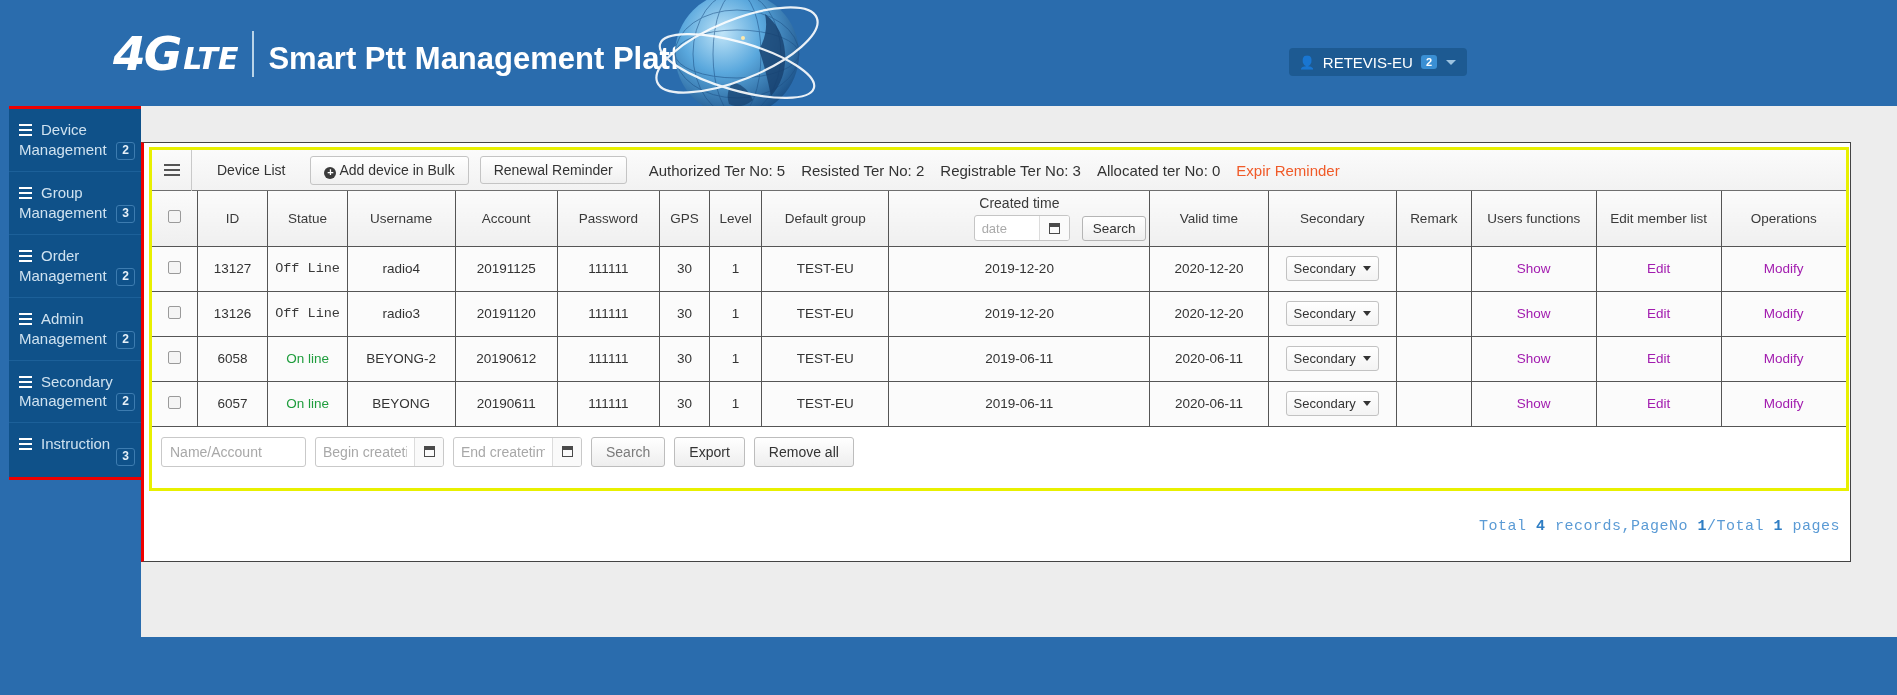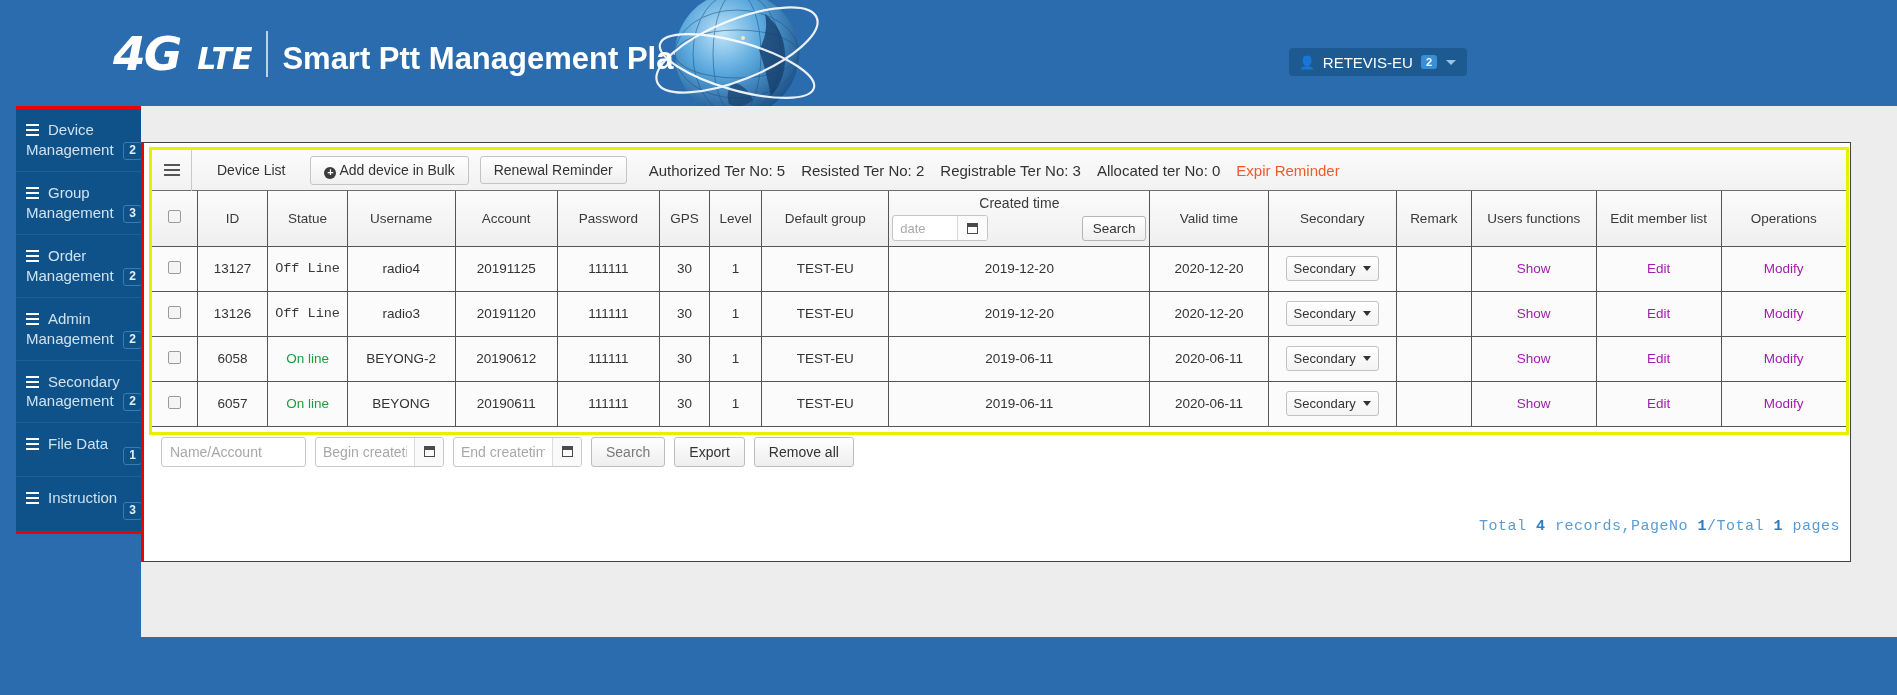--- a/index.html
+++ b/index.html
@@ -25,21 +25,21 @@
   }
   .logo-4g {
     font-family: "DejaVu Sans", sans-serif;
     font-size: 47px; font-weight: bold; font-style: italic;
     color: #ffffff; letter-spacing: -2px; line-height: 1;
   }
   .logo-lte {
     font-family: "DejaVu Sans", sans-serif;
     font-size: 30px; font-weight: bold; font-style: italic;
     color: #ffffff; letter-spacing: 0px; line-height: 1;
-    margin-left: 17px; margin-bottom: 3px;
+    margin-left: 3px; margin-bottom: 3px;
   }
   .logo-div {
     width: 2px; height: 46px; background: #b9d4e8;
     margin: 0 14px 0 14px;
   }
   .logo-title {
     font-family: "Liberation Sans", sans-serif;
     font-size: 31px; font-weight: bold; color: #ffffff;
     line-height: 1; margin-bottom: 3px; letter-spacing: 0px;
   }
@@ -68,21 +68,21 @@
   .user-caret {
     margin-left: 9px;
     width: 0; height: 0;
     border-left: 5px solid transparent;
     border-right: 5px solid transparent;
     border-top: 5px solid #9dc3e0;
   }
 
   
   .sidebar-region {
-    position: absolute; left: 16px; top: 106px;
+    position: absolute; left: 9px; top: 106px;
     width: 141px; height: 531px;
     background: #2a6cad;
   }
   .sidebar {
     position: absolute; left: 0; top: 0;
     width: 135px;
     background: #0f5189;
     border: 3px solid #ee0000;
     border-left: none;
   }
@@ -128,21 +128,21 @@
   }
   .panel {
     position: absolute; left: 0px; top: 36px;
     width: 1710px; height: 420px;
     background: #ffffff;
     border: 1px solid #444444;
     border-left: 3px solid #ee0000;
   }
   .panel-inner {
     position: absolute; left: 5px; top: 4px;
-    width: 1700px; height: 288px;
+    width: 1700px; height: 344px;
     border: 3px solid #e8f000;
     background: #ffffff;
   }
 
   
   .toolbar {
     display: flex; align-items: center;
     height: 41px;
     background: linear-gradient(#fbfbfb, #f2f2f2);
     border-bottom: 1px solid #6f6f6f;
@@ -227,21 +227,21 @@
     border: 1px solid #9a9a9a;
     background: #f4f4f4;
     border-radius: 2px;
     display: inline-block;
     cursor: pointer;
   }
   .st-off { color: #3a3a3a; font-family: Liberation Mono, monospace; }
   .st-on { color: #1f9d3d; }
   .lnk { color: #a21caf; cursor: pointer; }
   .created-head .ch-title { display: block; margin-bottom: 4px; font-size: 14px; }
-  .created-row { display: flex; align-items: center; justify-content: space-between; gap: 3px; }
+  .created-row { display: flex; align-items: center; justify-content: flex-end; gap: 12px; }
   .date-input {
     display: flex; align-items: center;
     border: 1px solid #c5c5c5;
     border-radius: 3px;
     background: #fff;
     height: 26px;
     width: 96px;
     overflow: hidden;
   }
   .date-input input {
@@ -395,21 +395,20 @@
   </div>
 </div>
 
 <div class="sidebar-region">
   <nav class="sidebar" id="sidebar">
       <div class="nav-item"><span class="nav-icon"><i></i><i></i><i></i></span><span class="nav-label">Device Management</span><span class="nav-badge">2</span></div>
       <div class="nav-item"><span class="nav-icon"><i></i><i></i><i></i></span><span class="nav-label">Group Management</span><span class="nav-badge">3</span></div>
       <div class="nav-item"><span class="nav-icon"><i></i><i></i><i></i></span><span class="nav-label">Order Management</span><span class="nav-badge">2</span></div>
       <div class="nav-item"><span class="nav-icon"><i></i><i></i><i></i></span><span class="nav-label">Admin Management</span><span class="nav-badge">2</span></div>
       <div class="nav-item"><span class="nav-icon"><i></i><i></i><i></i></span><span class="nav-label">Secondary Management</span><span class="nav-badge">2</span></div>
-      <div class="nav-item"><span class="nav-icon"><i></i><i></i><i></i></span><span class="nav-label">File Data</span><span class="nav-badge">1</span></div>
       <div class="nav-item"><span class="nav-icon"><i></i><i></i><i></i></span><span class="nav-label">Instruction</span><span class="nav-badge">3</span></div>
     </nav>
 </div>
 
 <div class="content">
   <div class="panel">
     <div class="panel-inner">
 
       <div class="toolbar">
         <div class="tb-burger">

